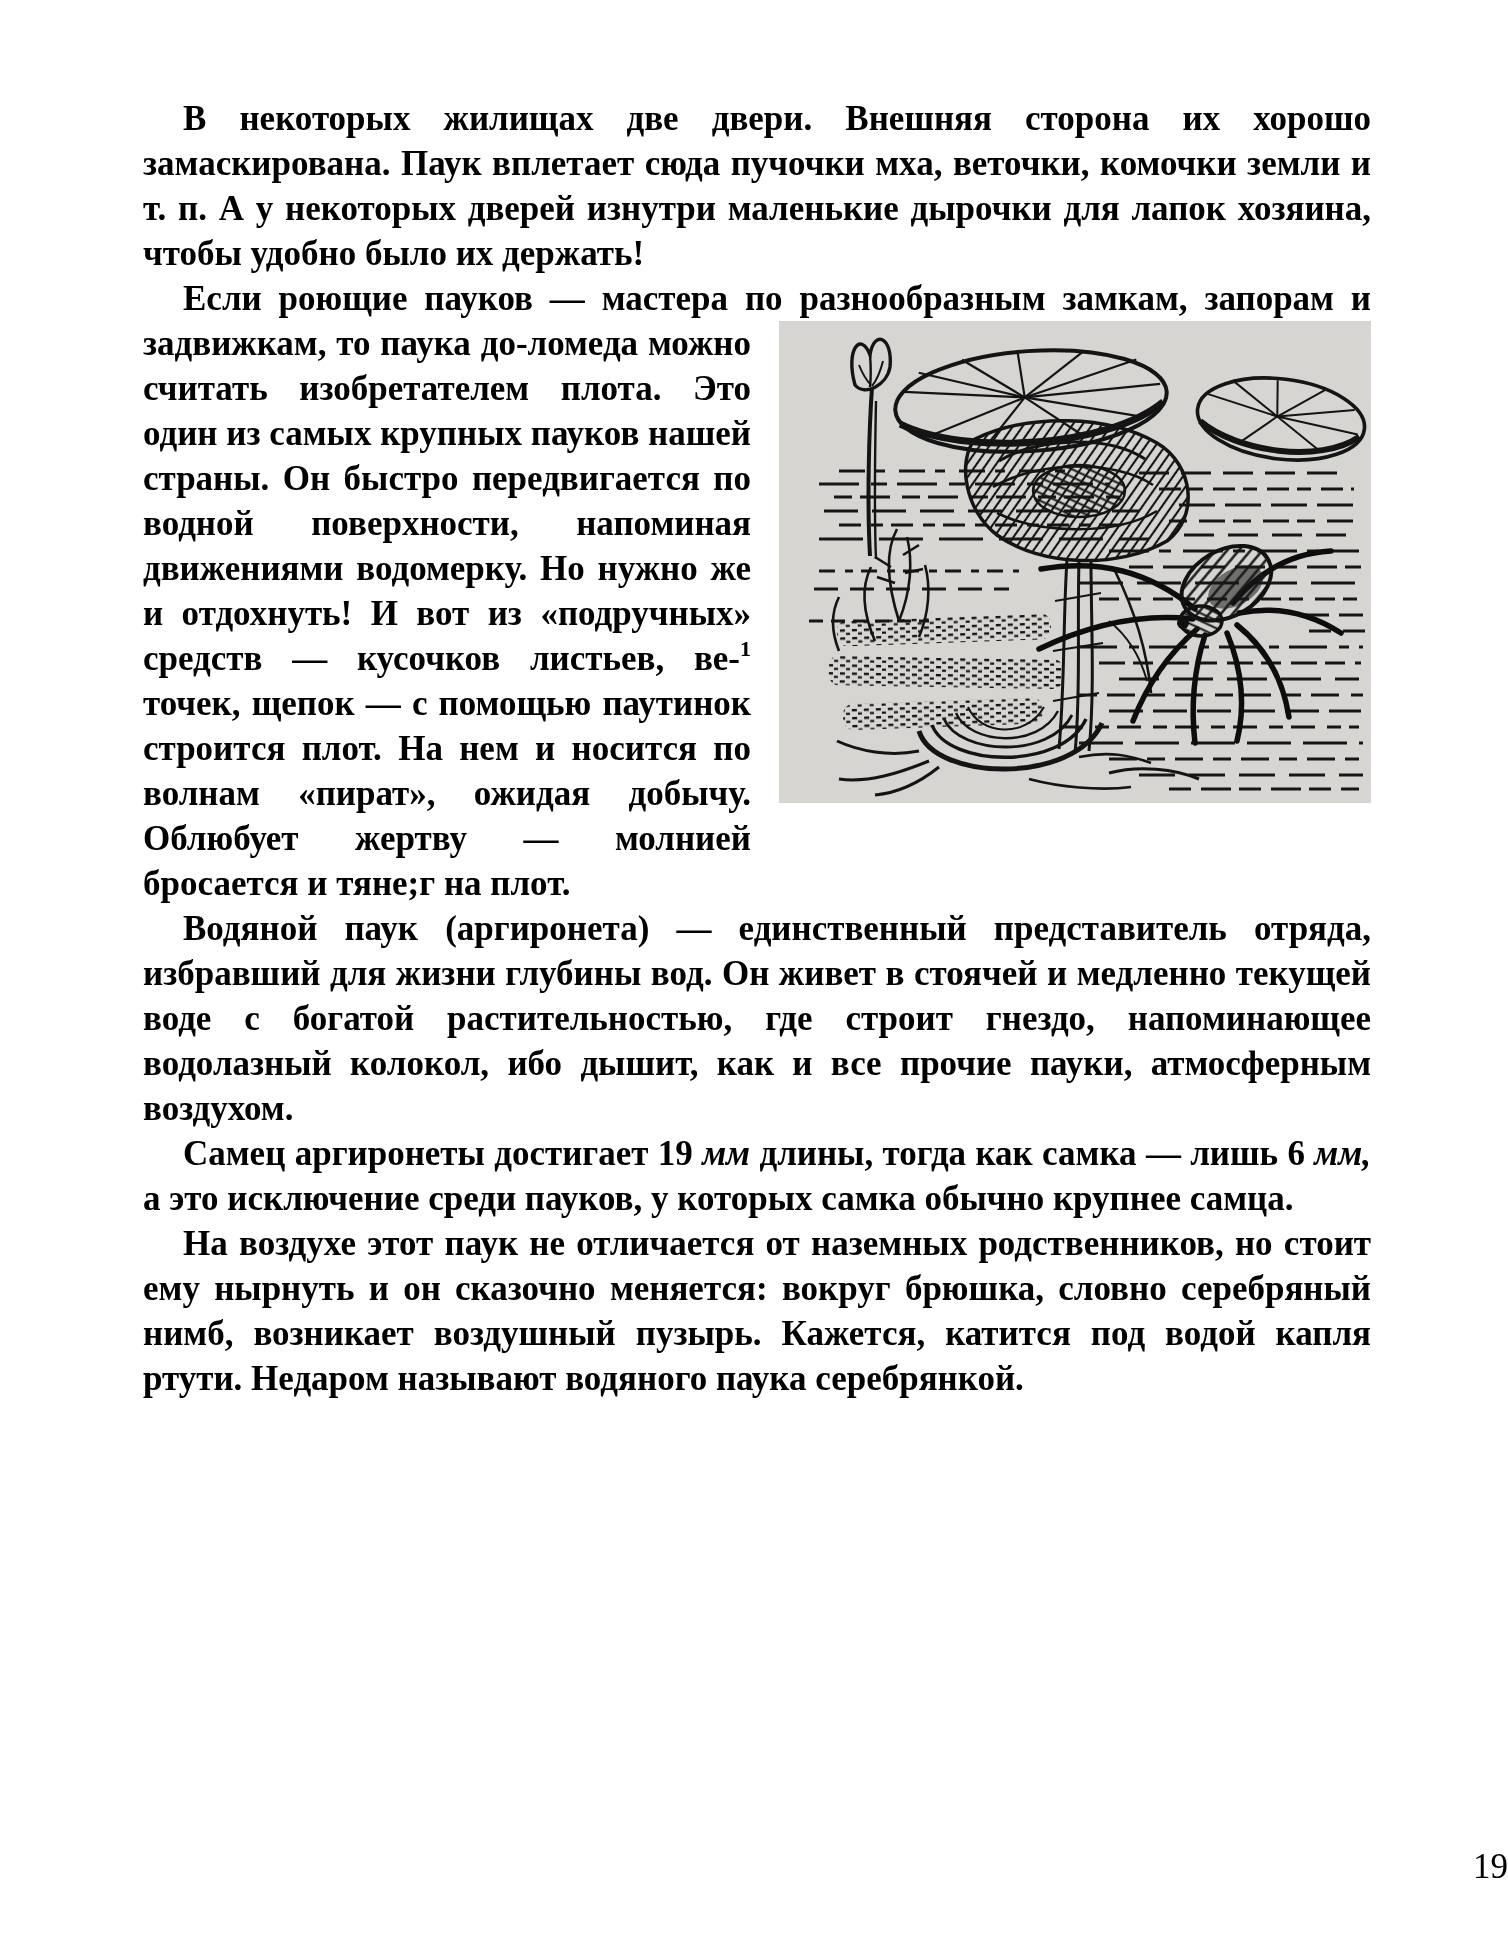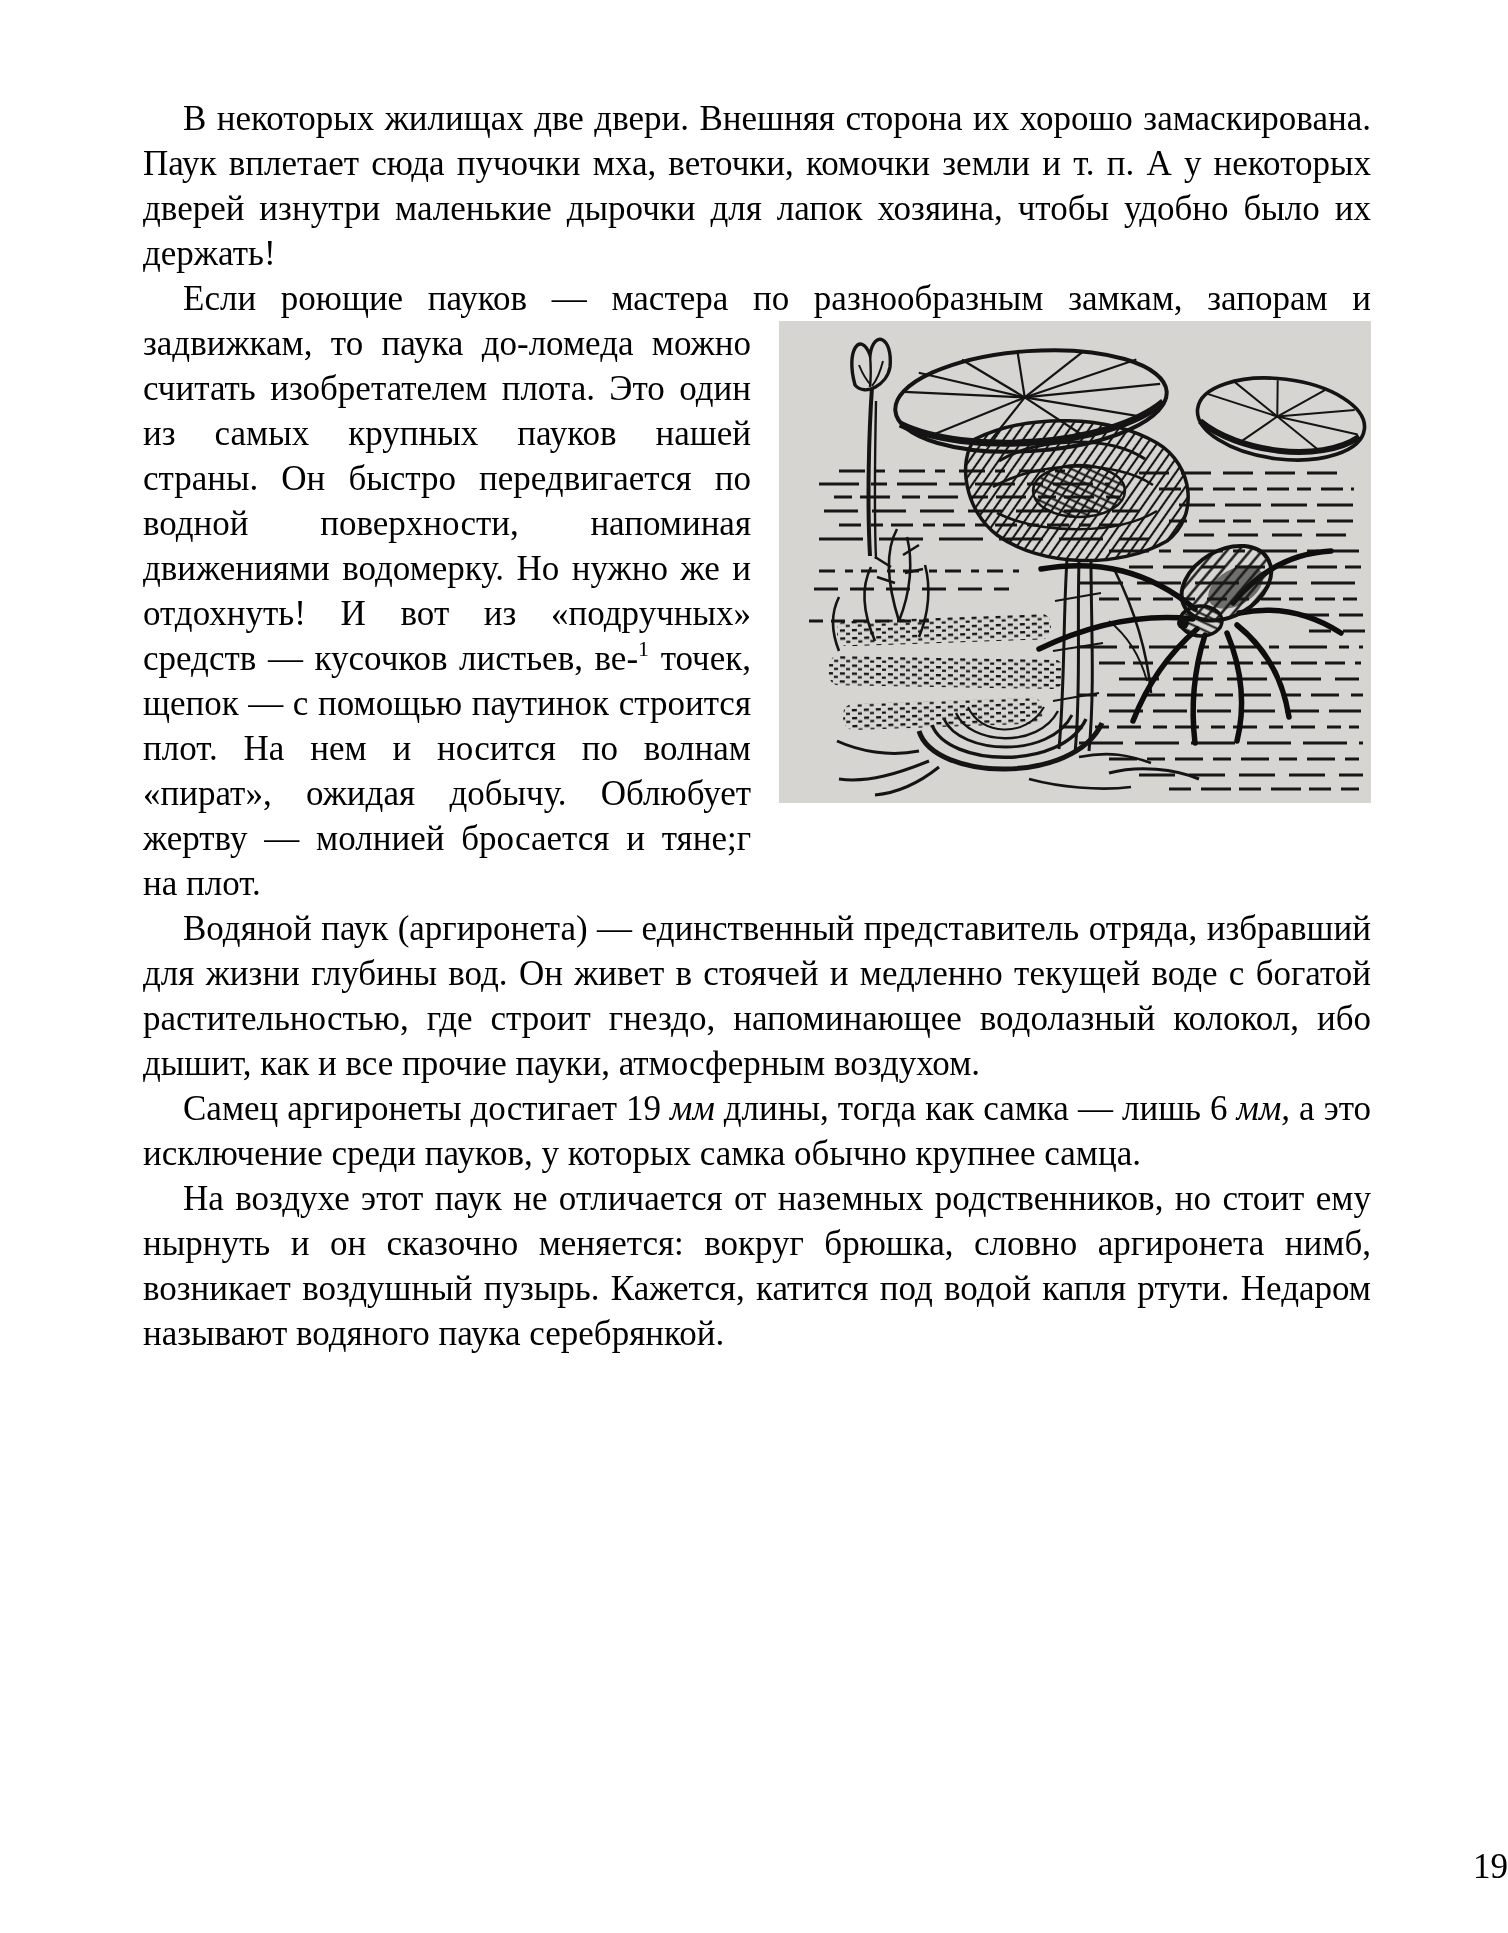--- a/index.html
+++ b/index.html
@@ -8,20 +8,21 @@
     background: #ffffff;
     position: relative;
     font-family: "Liberation Serif", "DejaVu Serif", serif;
     color: #000000;
     overflow: hidden;
   }
   .page {
     position: absolute; inset: 0;
     padding: 96px 137px 0 143px;
     box-sizing: border-box;
+    font-weight: bold;
   }
   p.para {
     margin: 0;
     font-size: 35px;
     line-height: 45px;
     text-align: justify;
     text-indent: 40px;
     hyphens: none;
   }
   p.para-noindent { text-indent: 0; }
@@ -219,17 +220,17 @@
         <circle cx="-26" cy="2" r="6" fill="#111111"></circle>
       </g>
     </svg>
       </span><span>задвижкам, то паука до-ломеда можно считать изобретателем плота. Это один из самых крупных пауков нашей страны. Он быстро передвигается по водной поверхности, напоминая движениями водомерку. Но нужно же и отдохнуть! И вот из «подручных» средств — кусочков листьев, ве-</span><sup class="fn">1</sup><span> точек, щепок — с помощью паутинок строится плот. На нем и носится по волнам «пират», ожидая добычу. Облюбует жертву — молнией бросается и тяне;г на плот.</span></p>
 
 
   <p class="para"><span>Водяной паук (аргиронета) — единственный представитель отряда, избравший для жизни глубины вод. Он живет в стоячей и медленно текущей воде с богатой растительностью, где строит гнездо, напоминающее водолазный колокол, ибо дышит, как и все прочие пауки, атмосферным воздухом.</span></p>
 
   <p class="para"><span>Самец аргиронеты достигает 19 </span><span class="it">мм</span><span> длины, тогда как самка — лишь 6 </span><span class="it">мм,</span><span> а это исключение среди пауков, у которых самка обычно крупнее самца.</span></p>
 
-  <p class="para"><span>На воздухе этот паук не отличается от наземных родственников, но стоит ему нырнуть и он сказочно меняется: вокруг брюшка, словно аргиронета нимб, возникает воздушный пузырь. Кажется,  катится под водой капля ртути. Недаром называют водяного паука серебрянкой.</span></p>
+  <p class="para"><span>На воздухе этот паук не отличается от наземных родственников, но стоит ему нырнуть и он сказочно меняется: вокруг брюшка, словно серебряный нимб, возникает воздушный пузырь. Кажется,  катится под водой капля ртути. Недаром называют водяного паука серебрянкой.</span></p>
 
 </div>
 
 <div class="page-number">19</div>
 
 </body></html>

